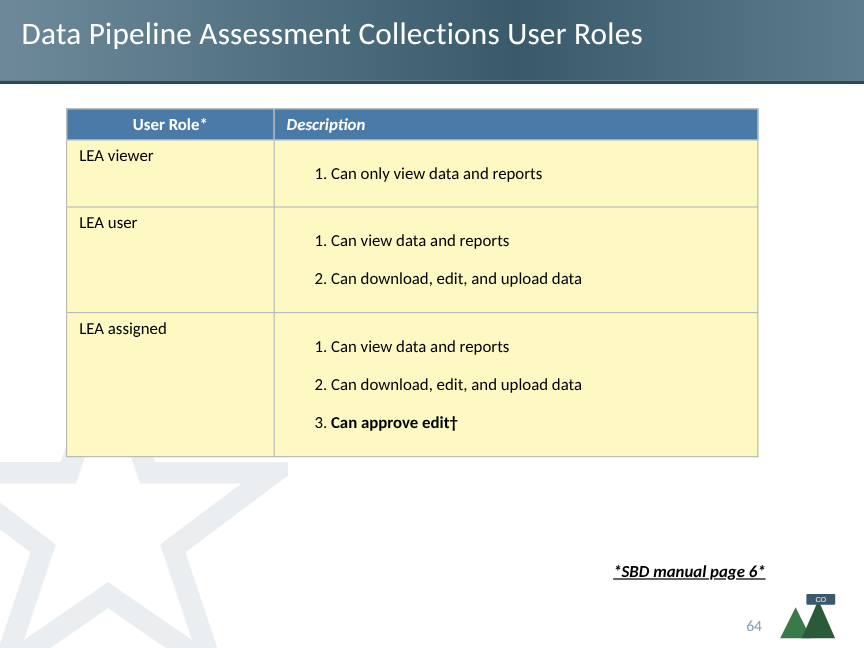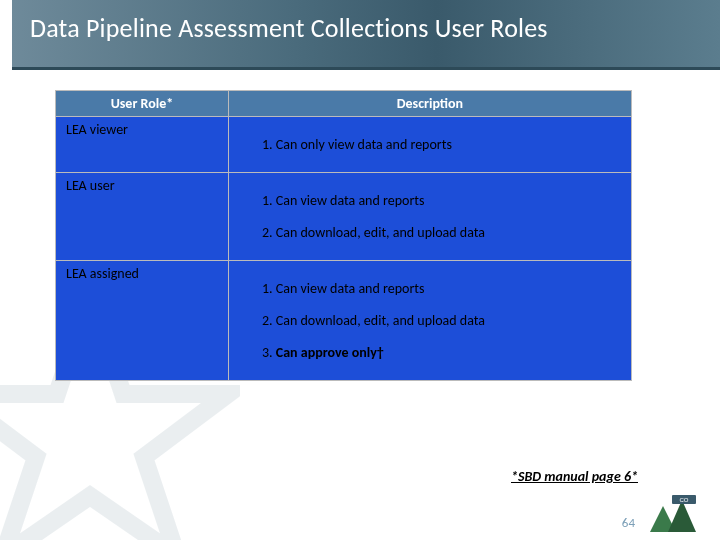--- a/index.html
+++ b/index.html
@@ -9,21 +9,20 @@
     font-family: Calibri, Arial, sans-serif;
     background: #fff;
     position: relative;
     overflow: hidden;
   }
   .title-band {
     background: linear-gradient(to right, #6e8a9a 0%, #4a6b7c 40%, #3a5a6b 60%, #5b7d8e 100%);
     height: 70px;
     padding: 12px 18px 0 18px;
     border-bottom: 3px solid #2d4a58;
-    margin-left: 12px;
   }
   .title-band h1 {
     font-size: 26px;
     font-weight: 400;
     color: #ffffff;
     letter-spacing: 0.2px;
   }
   .content {
     padding: 20px 88px 0 55px;
   }
@@ -33,26 +32,26 @@
     font-size: 14px;
   }
   thead th {
     background: #4a7aa8;
     color: #fff;
     font-weight: 700;
     padding: 4px 10px;
     border: 1px solid #bbb;
   }
   thead th:first-child { width: 30%; text-align: center; }
-  thead th:last-child { text-align: center; }
+  thead th:last-child { text-align: left; font-style: italic; }
   tbody td {
     border: 1px solid #bbb;
     padding: 4px 10px;
     vertical-align: top;
-    background: #1d4ed8;
+    background: #fef9c3;
   }
   tbody td.role { font-weight: 400; }
   ol.desc {
     list-style: decimal;
     padding-left: 22px;
   }
   ol.desc li { padding: 0; margin: 15px; }
   .footnotes {
     font-size: 14px;
     line-height: 1.3;
@@ -129,21 +128,21 @@
             <li>Can download, edit, and upload data</li>
           </ol>
         </td>
       </tr>
       <tr>
         <td class="role">LEA assigned</td>
         <td>
           <ol class="desc">
             <li>Can view data and reports</li>
             <li>Can download, edit, and upload data</li>
-            <li><b>Can approve only†</b></li>
+            <li><b>Can approve edit†</b></li>
           </ol>
         </td>
       </tr>
     </tbody>
   </table>
 </div>
 
 <div class="footnotes">
 </div>
 

